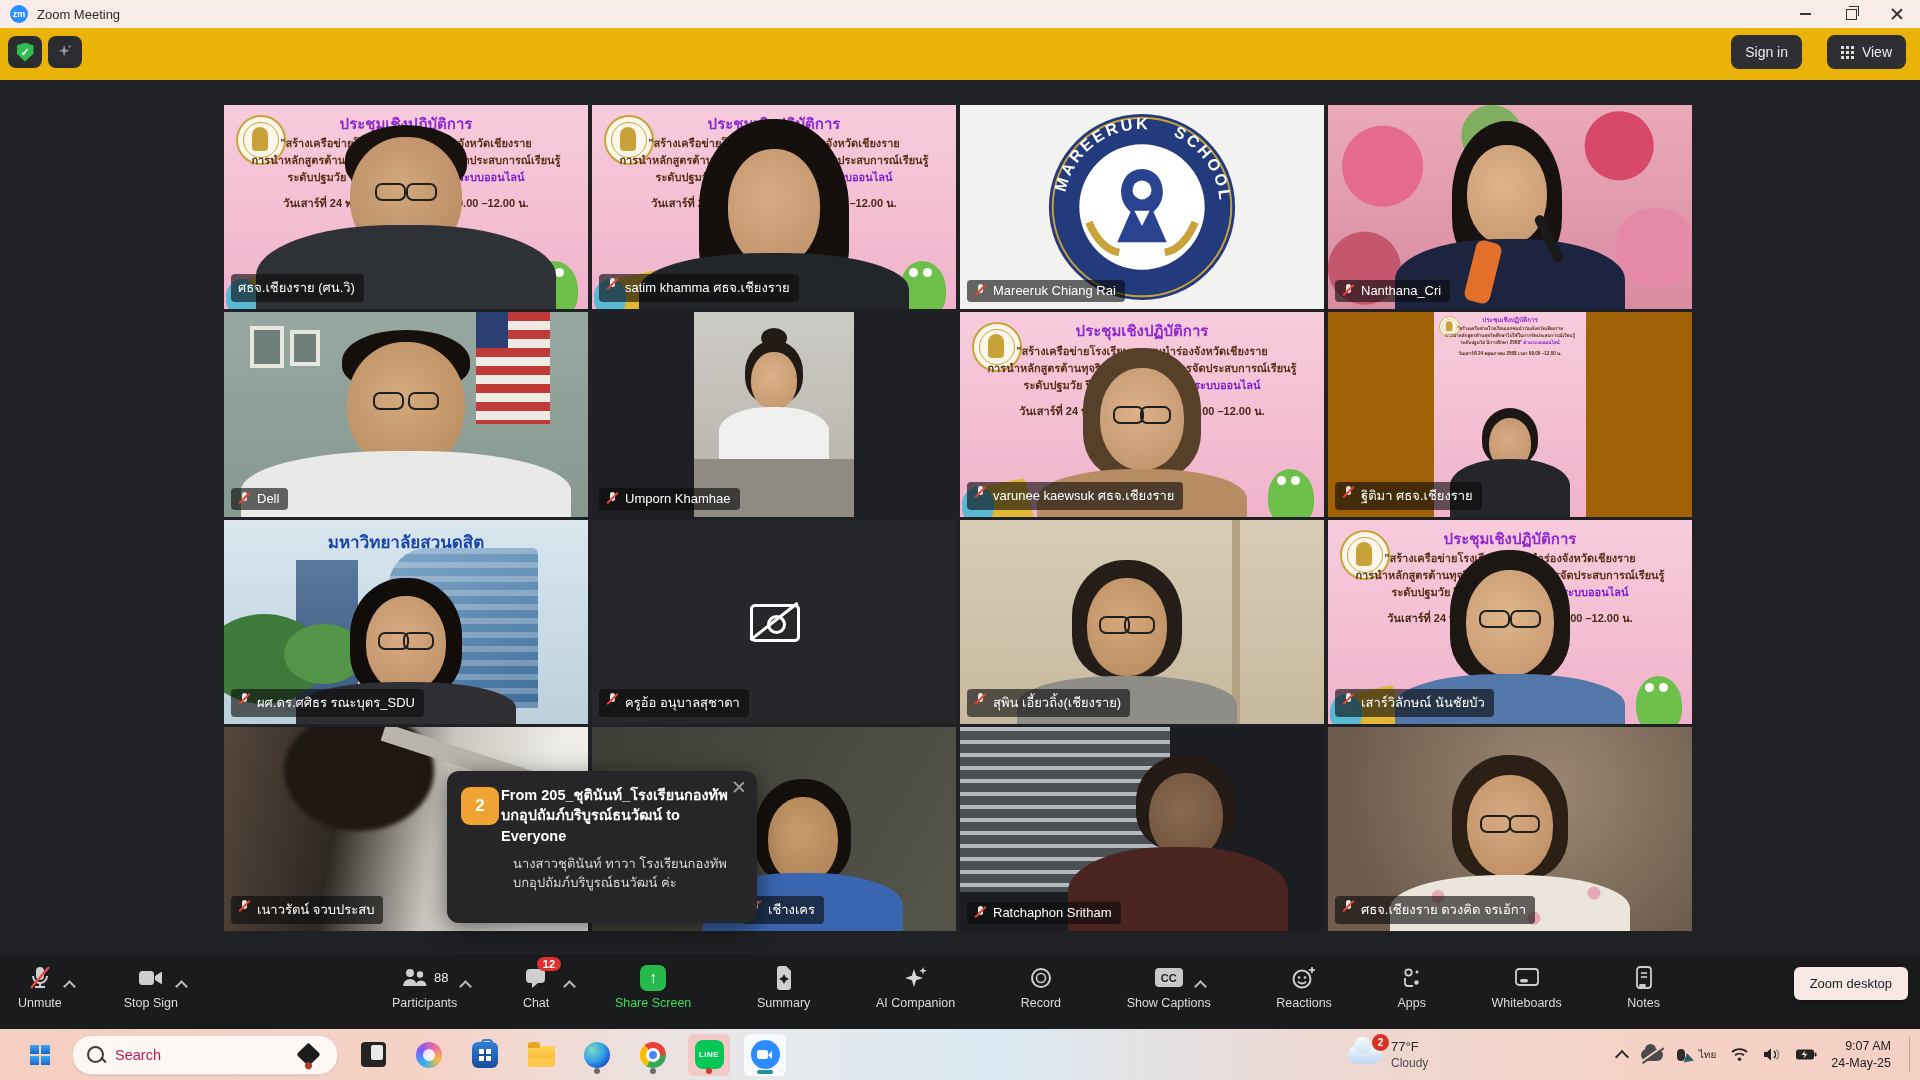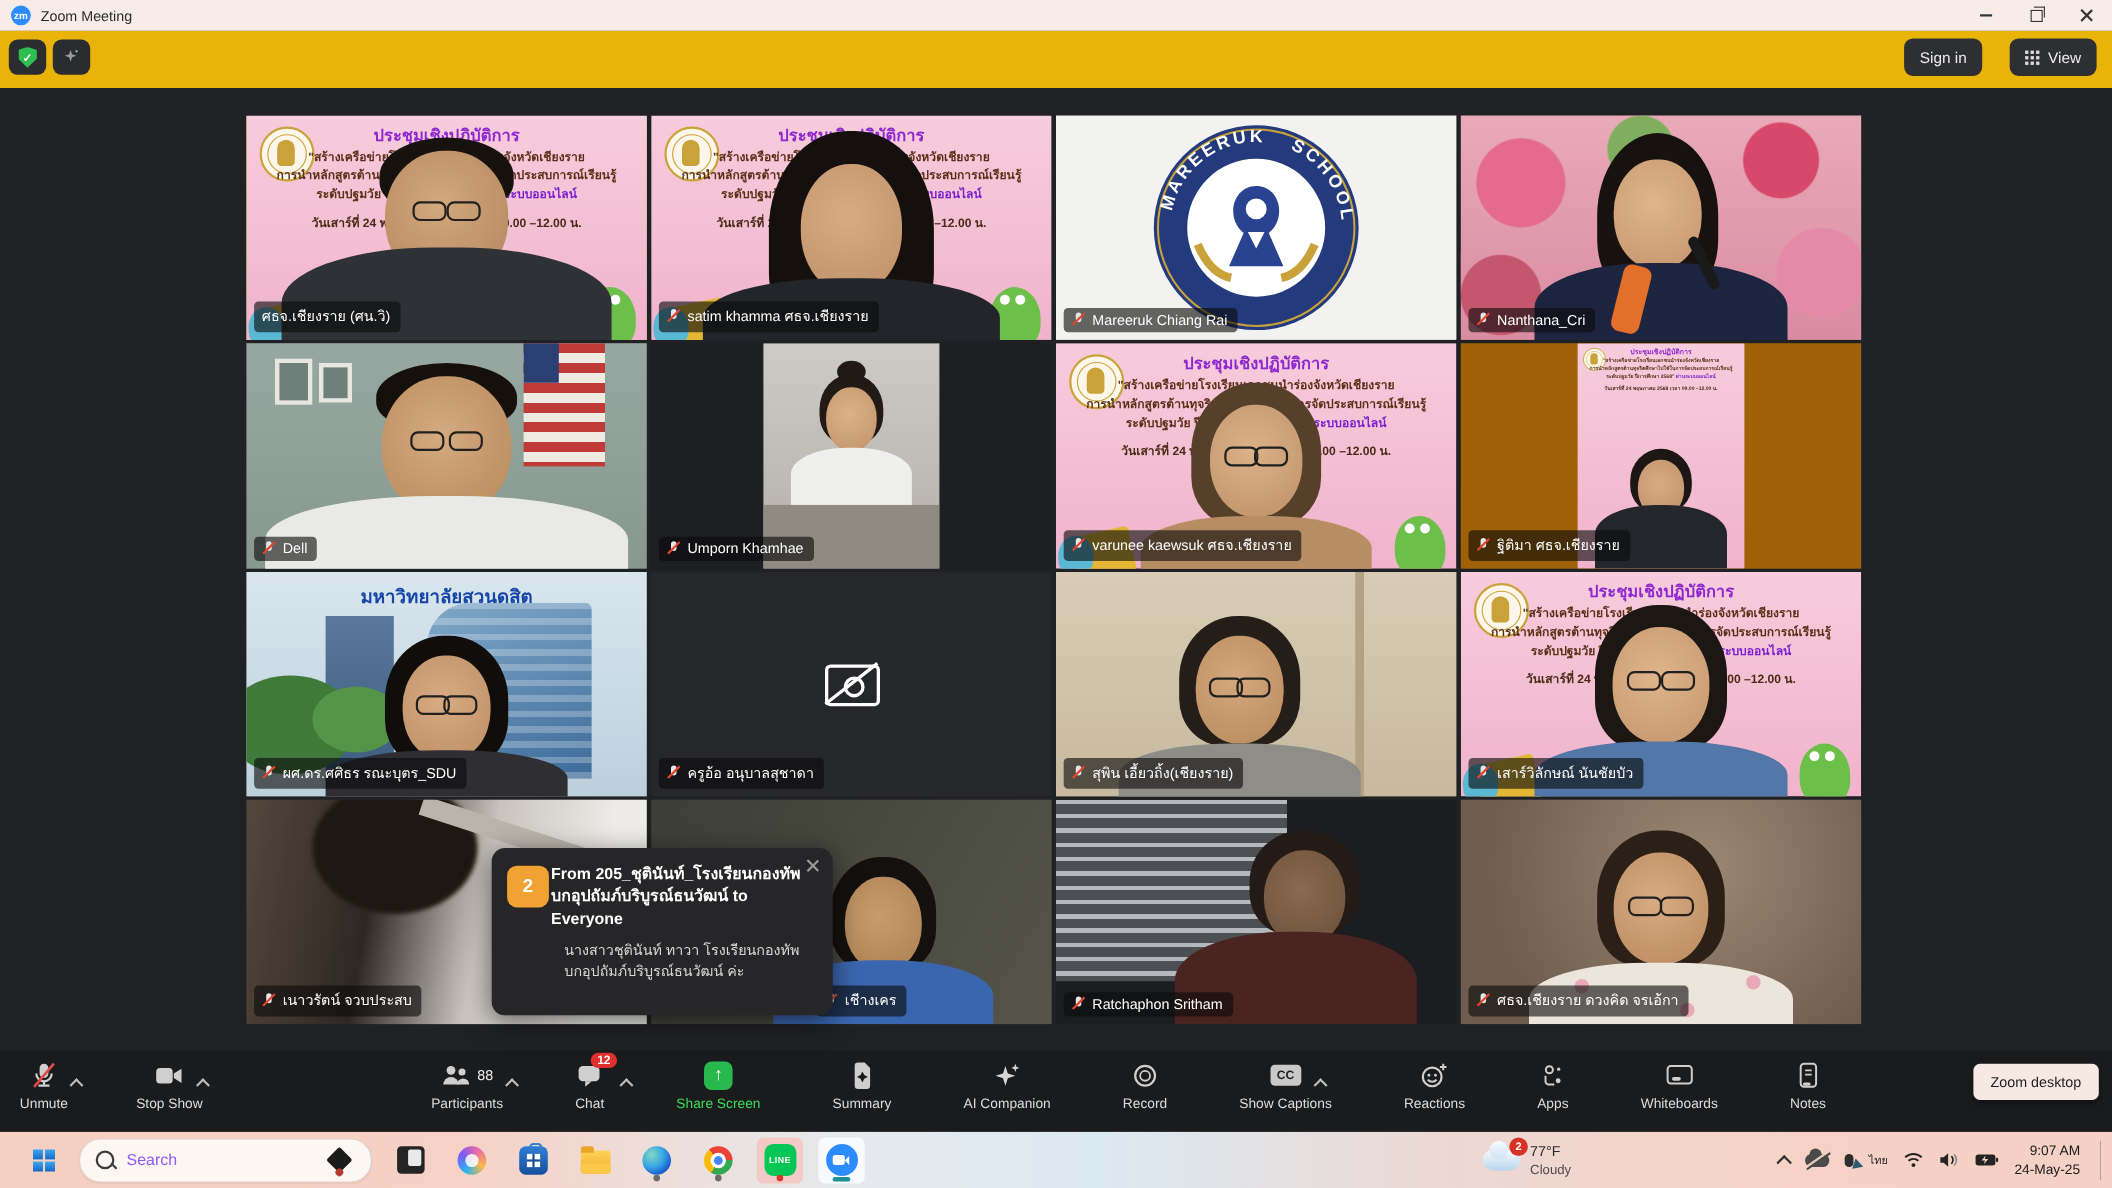--- a/index.html
+++ b/index.html
@@ -35,21 +35,21 @@
   .hdrbtn{position:absolute;top:7px;height:34px;background:#2e2f33;border-radius:8px;color:#ececec;
           font-size:14px;display:flex;align-items:center;padding:0 14px;gap:8px;}
   .signin{right:118px;} .viewbtn{right:14px;}
   .grid9{width:3px;height:3px;background:#ddd;margin:0 10px 10px 0;
      box-shadow:5px 0 #ddd,10px 0 #ddd,0 5px #ddd,5px 5px #ddd,10px 5px #ddd,0 10px #ddd,5px 10px #ddd,10px 10px #ddd;}
   
   .vgrid{position:absolute;left:224px;top:105px;width:1468px;height:826px;display:grid;
          grid-template-columns:repeat(4,1fr);grid-template-rows:repeat(4,1fr);gap:3px 4px;z-index:4;}
   .tile{position:relative;background:#27282b;overflow:hidden;}
   .tile.active{box-shadow:inset 0 0 0 3px #c9da67;}
-  .nlabel{position:absolute;left:7px;bottom:7px;display:flex;align-items:center;gap:6px;
+  .nlabel{position:absolute;left:7px;bottom:7px;display:flex;align-items:flex-start;gap:6px;
           background:rgba(12,12,12,.62);color:#fff;font-size:13px;padding:3px 9px 4px 7px;
           border-radius:4px;z-index:6;white-space:nowrap;max-width:93%;overflow:hidden;}
   .micoff{width:13px;height:15px;position:relative;flex:0 0 auto;}
   .micoff::before{content:"";position:absolute;left:4px;top:1px;width:5px;height:9px;background:#e6e6e6;border-radius:3px;}
   .micoff::after{content:"";position:absolute;left:-1px;top:6px;width:15px;height:2px;background:#e0452f;transform:rotate(-45deg);}
   
   .slidebg{position:absolute;inset:0;background:linear-gradient(#f7ccdc,#f0b3cb);}
   .seal{position:absolute;left:12px;top:10px;width:46px;height:46px;border-radius:50%;
         background:#fdf6ea;border:2px solid #c9a23a;}
   .seal::before{content:"";position:absolute;inset:5px;border:1px solid #c9a23a;border-radius:50%;}
@@ -113,21 +113,21 @@
   
   .taskbar{position:absolute;left:0;bottom:0;width:1920px;height:51px;z-index:95;
      background:linear-gradient(90deg,#f4cfc2 0%,#f6d2c6 22%,#e6e9ec 40%,#dbe9f2 52%,#ecd9d4 68%,#f6d2c6 85%,#f5d0c4 100%);
      display:flex;align-items:center;}
   .startbtn{margin-left:30px;display:grid;grid-template-columns:9px 9px;grid-template-rows:9px 9px;gap:2px;}
   .startbtn span{background:linear-gradient(#3ea6f0,#1668c7);}
   .searchpill{margin-left:22px;width:264px;height:38px;border-radius:19px;background:#fdf7f4;
      border:1px solid #e3d2cb;display:flex;align-items:center;box-shadow:0 1px 2px rgba(0,0,0,.08);}
   .sico{width:13px;height:13px;border:2px solid #3c3c3c;border-radius:50%;position:relative;margin-left:14px;flex:0 0 auto;}
   .sico::after{content:"";position:absolute;left:11px;top:11px;width:7px;height:2px;background:#3c3c3c;transform:rotate(45deg);}
-  .stxt{color:#8b5cf6;font-size:14.5px;margin-left:11px;flex:1;}
+  .stxt{color:#be185d;font-size:14.5px;margin-left:11px;flex:1;}
   .gradcap{width:17px;height:17px;background:#1c1c1c;transform:rotate(45deg);border-radius:2px;
       margin-right:20px;position:relative;flex:0 0 auto;}
   .gradcap::after{content:"";position:absolute;right:-3px;bottom:-3px;width:7px;height:7px;border-radius:50%;background:#b23a2e;}
   .appsrow{display:flex;align-items:center;gap:14px;margin-left:14px;}
   .appslot{width:42px;height:42px;display:flex;align-items:center;justify-content:center;position:relative;border-radius:6px;}
   .hl-pink{background:rgba(244,196,193,.85);}
   .hl-blue{background:rgba(250,252,255,.9);}
   .rundot{position:absolute;bottom:2px;left:50%;transform:translateX(-50%);width:6px;height:6px;border-radius:3px;background:#6a6a6a;}
   .rundot.red{background:#d23b2e;}
   .runpill{position:absolute;bottom:2px;left:50%;transform:translateX(-50%);width:16px;height:4px;border-radius:2px;background:#1d8f96;}
@@ -531,21 +531,21 @@
       <span>Unmute</span>
     </div>
     <div class="titem">
       <div class="ticon">
         <svg class="tico" width="26" height="20" viewBox="0 0 26 20">
           <rect x="1" y="3" width="15" height="14" rx="3.5" fill="#cfcfcf"></rect>
           <path d="M17,8 l7,-4.5 v13 l-7,-4.5 z" fill="#cfcfcf"></path>
         </svg>
         <span class="chev chev-side"></span>
       </div>
-      <span>Stop Show</span>
+      <span>Stop Sign</span>
     </div>
   </div>
 
   <div class="ctrgrp">
     <div class="titem">
       <div class="ticon">
         <svg class="tico" width="26" height="24" viewBox="0 0 26 24">
           <circle cx="9" cy="7" r="4" fill="#cfcfcf"></circle>
           <path d="M2,20 a7,7 0 0 1 14,0 z" fill="#cfcfcf"></path>
           <circle cx="19" cy="8.5" r="3.2" fill="#cfcfcf"></circle>

